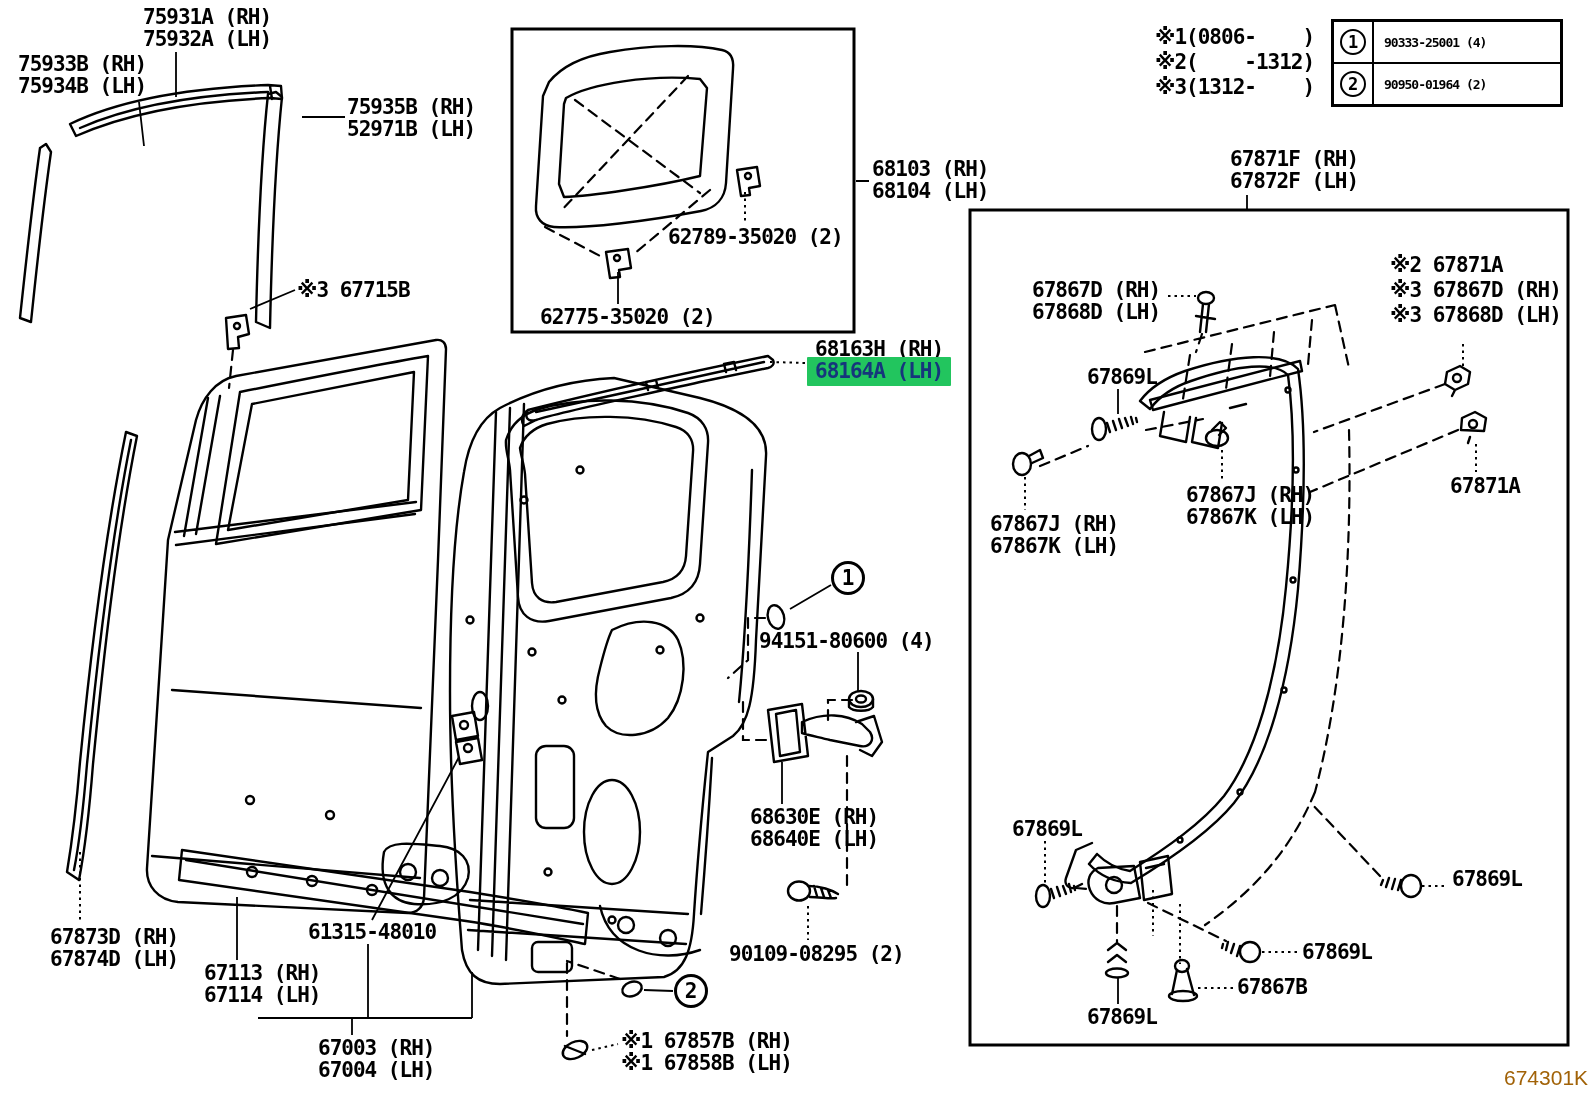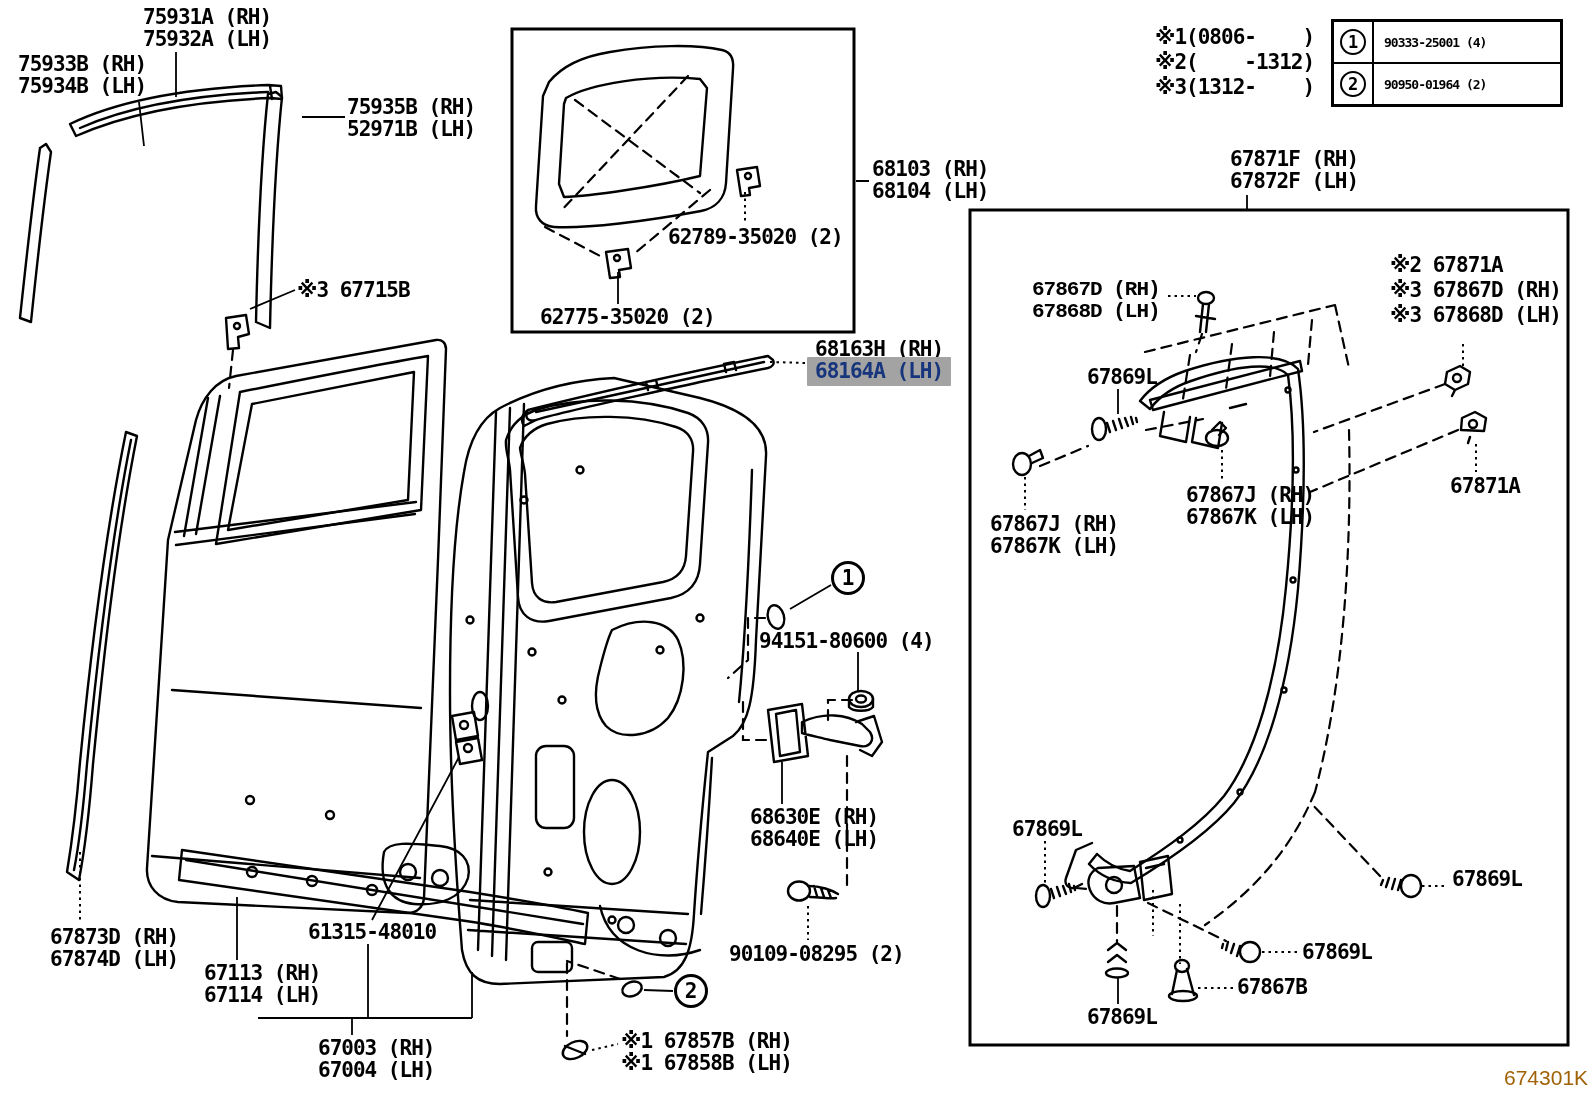--- a/index.html
+++ b/index.html
@@ -269,31 +269,31 @@
       <div class="callout" style="left: 668px; top: 226px;">
         <div class="line">62789-35020 (2)</div>
       </div>
       <div class="callout" style="left: 540px; top: 306px;">
         <div class="line">62775-35020 (2)</div>
       </div>
       <div class="callout" style="left: 872px; top: 158px;">
         <div class="line">68103 (RH)</div>
         <div class="line">68104 (LH)</div>
       </div>
-      <div class="callout" style="left: 815px; top: 338px;"><div class="line">68163H (RH)</div><div class="line hl" style="background: #a3a3a3; color: rgb(22, 53, 124);">68164A (LH)</div></div>
+      <div class="callout" style="left: 815px; top: 338px;"><div class="line">68163H (RH)</div><div class="line hl" style="background: #22c55e; color: rgb(22, 53, 124);">68164A (LH)</div></div>
       <div class="callout" style="left: 1155px; top: 25px; line-height: 25px;">
         <div class="line">※1(0806-    )</div>
         <div class="line">※2(    -1312)</div>
         <div class="line">※3(1312-    )</div>
       </div>
       <div class="callout" style="left: 1230px; top: 148px;">
         <div class="line">67871F (RH)</div>
         <div class="line">67872F (LH)</div>
       </div>
-      <div class="callout" style="left: 1032px; top: 279px; font-family: Liberation Mono, monospace;">
+      <div class="callout" style="left: 1032px; top: 279px;">
         <div class="line">67867D (RH)</div>
         <div class="line">67868D (LH)</div>
       </div>
       <div class="callout" style="left: 1390px; top: 253px; line-height: 25px;">
         <div class="line">※2 67871A</div>
         <div class="line">※3 67867D (RH)</div>
         <div class="line">※3 67868D (LH)</div>
       </div>
       <div class="callout" style="left: 1087px; top: 366px;">
         <div class="line">67869L</div>

